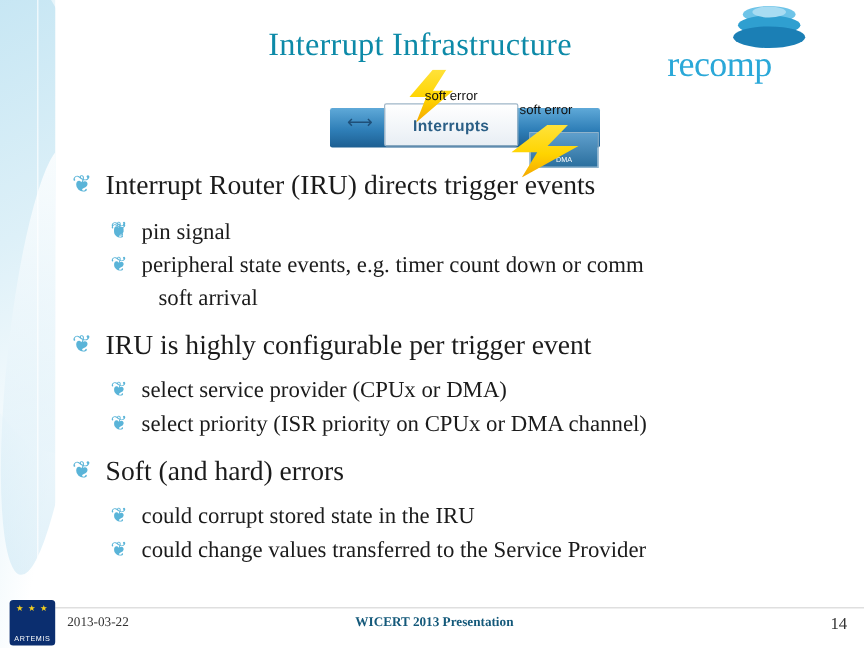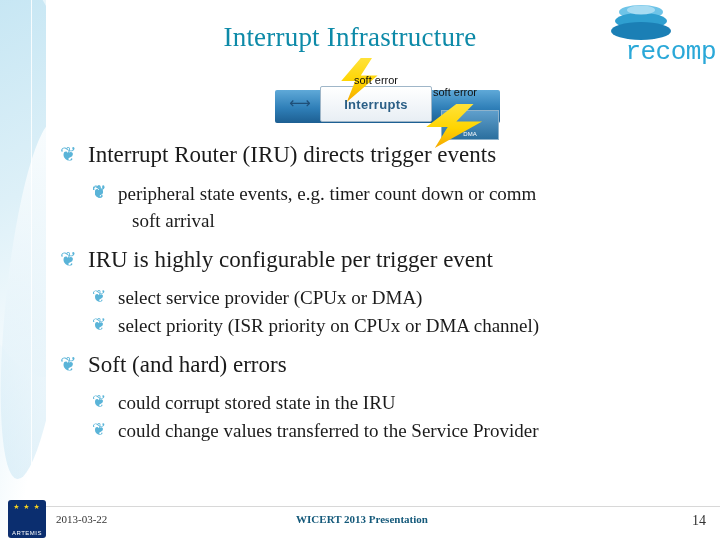--- a/index.html
+++ b/index.html
@@ -66,23 +66,22 @@
   }
   .logo .mark {
     position: absolute;
     left: 52px; top: 0;
     width: 66px; height: 40px;
   }
   .logo .word {
     position: absolute;
     left: 0; top: 33px;
     width: 160px;
-    text-align: right;
-    font-family: Liberation Mono, monospace;
-    font-size: 26px;
+    font-family: Liberation Serif, serif;
+    font-size: 30px;
     color: #2aa8d8;
     letter-spacing: -.5px;
   }
 
   
   .diagram {
     position: absolute;
     left: 275px; top: 60px;
     width: 225px; height: 80px;
   }
@@ -293,20 +292,21 @@
   </div>
 
   <div class="gap-sm"></div>
 
   <div class="b2">
     <span class="bullet-glyph">❦</span>
   </div>
 
   <div class="b2">
     <span class="bullet-glyph">❦</span>
+    <span>pin signal</span>
   </div>
 
   <div class="b2">
     <span class="bullet-glyph">❦</span>
     <span>peripheral state events, e.g. timer count down or comm</span>
     <span class="cont">soft arrival</span>
   </div>
 
   <div class="gap"></div>
 

